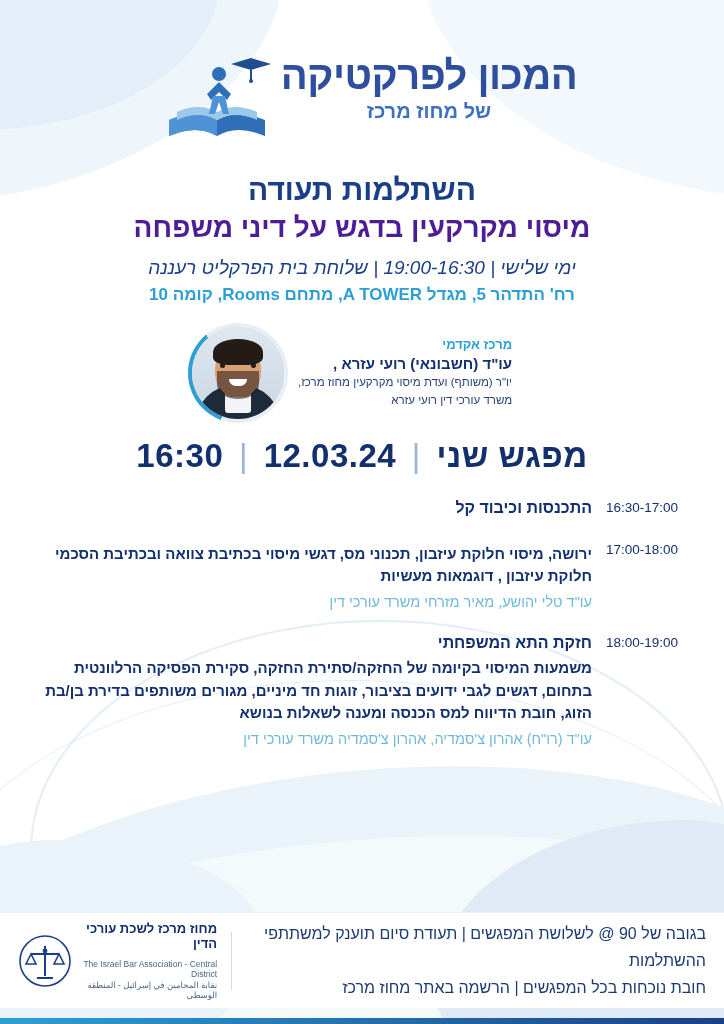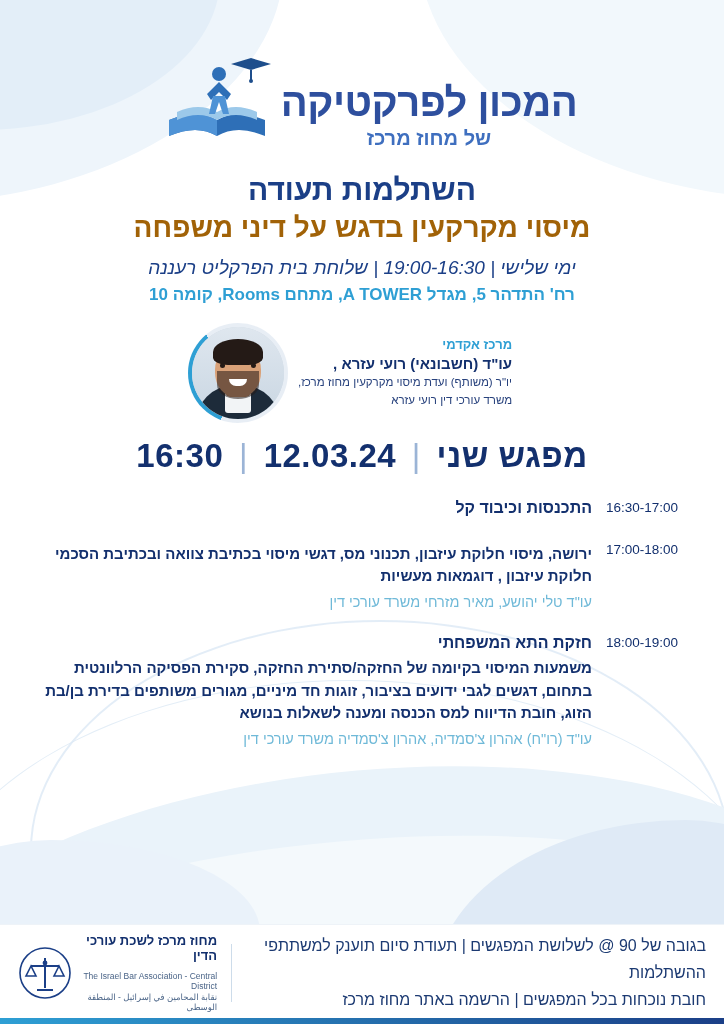--- a/index.html
+++ b/index.html
@@ -80,21 +80,21 @@
     border-radius: 50%;
   }
 
   
   .header {
     position: relative; z-index: 4;
     padding-top: 54px;
     text-align: center;
   }
   .logo-row {
-    display: flex; align-items: flex-end; justify-content: center;
+    display: flex; align-items: flex-start; justify-content: center;
     gap: 10px;
     direction: rtl;
     margin-left: 16px;
   }
   .logo-text-block { text-align: center; }
   .logo-main {
     font-size: 40px; font-weight: bold; color: #2e4f9e;
     letter-spacing: -0.5px; line-height: 1.05;
   }
   .logo-sub {
@@ -103,21 +103,21 @@
   }
   .logo-mark { width: 108px; height: 96px; flex: 0 0 auto; }
 
   
   .title-block { position: relative; z-index: 4; text-align: center; margin-top: 22px; }
   .title-1 {
     font-size: 30px; font-weight: bold; color: #1b3f87;
     line-height: 1.2;
   }
   .title-2 {
-    font-size: 28px; font-weight: bold; color: #a16207;
+    font-size: 28px; font-weight: bold; color: #4c1d95;
     line-height: 1.25; margin-top: 2px;
   }
   .subtitle-1 {
     margin-top: 12px;
     font-size: 19px; color: #1b3f87; font-weight: normal; font-style: italic;
   }
   .subtitle-2 {
     margin-top: 6px;
     font-size: 17px; color: #2e9fd4; font-weight: bold;
   }
@@ -220,21 +220,21 @@
   }
   .agenda-desc {
     font-size: 15px; font-weight: bold; color: #13306e; line-height: 1.5; margin-top: 4px;
   }
   .agenda-speaker {
     font-size: 14.5px; color: #6fb9d8; margin-top: 4px; line-height: 1.4;
   }
 
   
   .footer {
-    position: absolute; bottom: 4px; left: 0; right: 0; height: 96px;
+    position: absolute; bottom: 16px; left: 0; right: 0; height: 96px;
     z-index: 5;
     background: #ffffff;
     display: flex; flex-direction: row-reverse; align-items: center;
     padding: 0 18px;
     border-top: 1px solid #eef3f8;
   }
   .footer-left { display: flex; flex-direction: row-reverse; align-items: center; gap: 10px; }
   .bar-logo-text { text-align: right; direction: rtl; }
   .bar-he { font-size: 13px; font-weight: bold; color: #13306e; }
   .bar-en { font-size: 8.5px; color: #4a6487; margin-top: 8px; }

